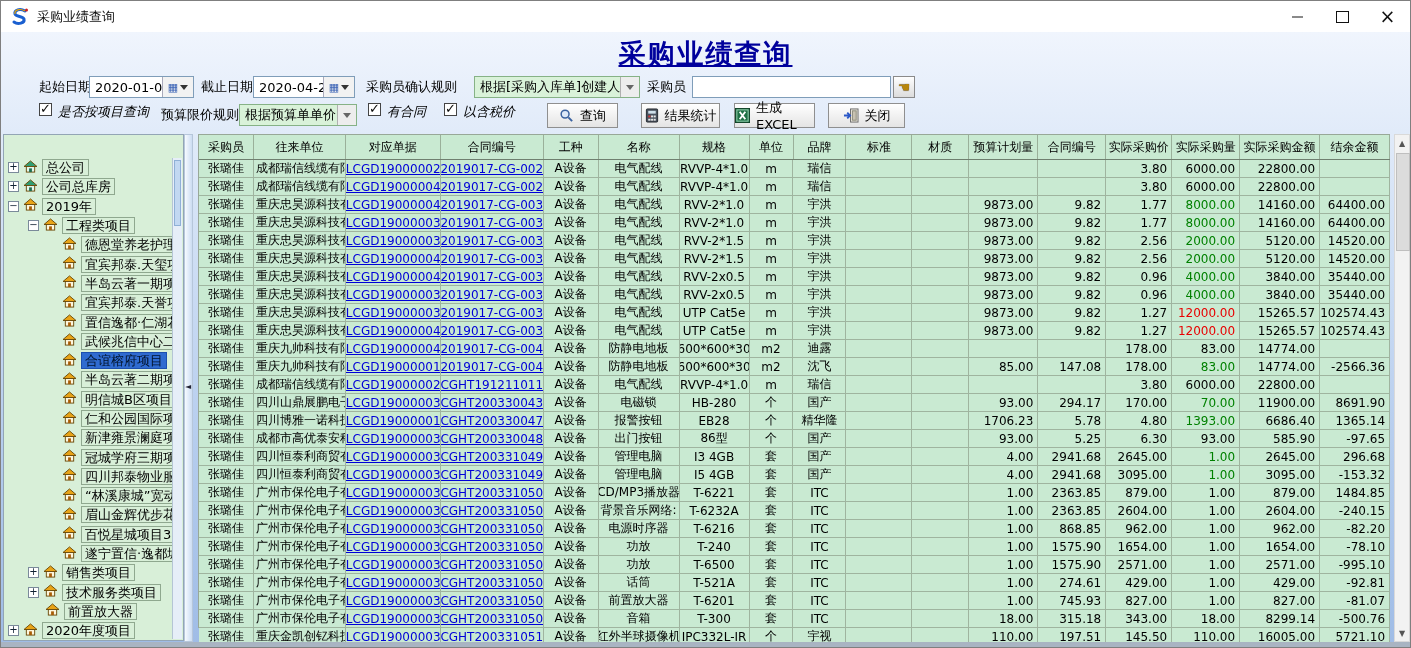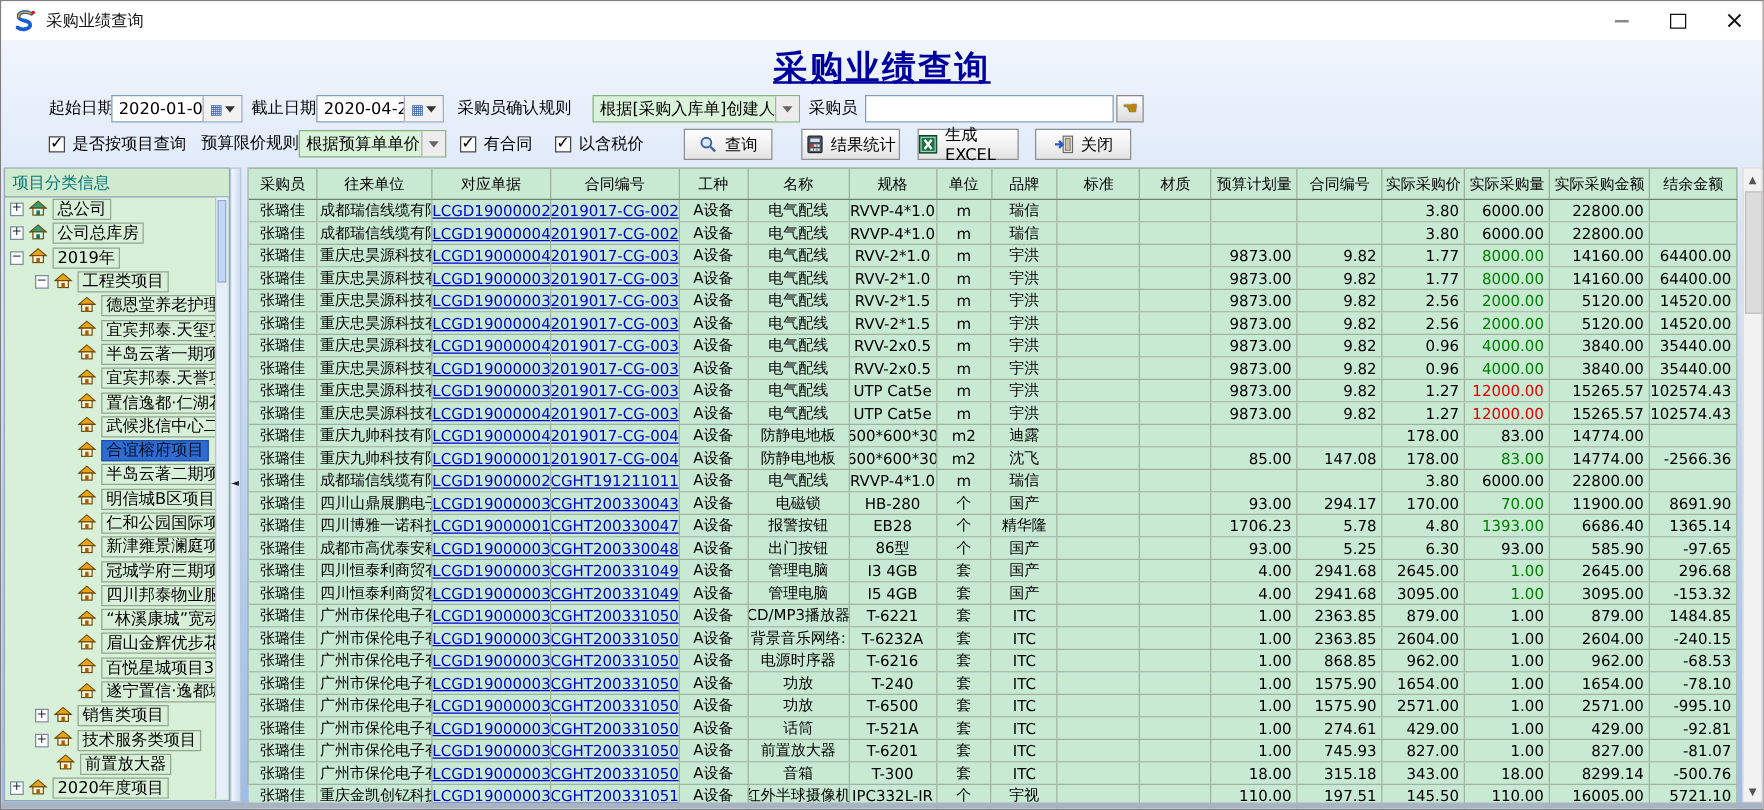--- a/index.html
+++ b/index.html
@@ -27,21 +27,21 @@
   .cal-glyph{font-size:11px;color:#3a62b5;line-height:11px;}
   .dd-tri{width:0;height:0;border-left:4px solid transparent;border-right:4px solid transparent;border-top:5px solid #333;}
   .combo{background:#d9f2d9;border:1px solid #86b286;}
   .combo .arrow{width:18px;height:100%;background:#ededed;border-left:1px solid #b0b0b0;display:flex;align-items:center;justify-content:center;}
   .combo .arrow .tri{border-top-color:#666;}
   .txtinput{position:absolute;height:22px;box-sizing:border-box;border:1px solid #7f9db9;background:#fff;font-size:13px;padding:0 4px;font-family:inherit;}
   .handbtn{position:absolute;height:22px;width:22px;box-sizing:border-box;border:1px solid #8a8a8a;
     background:linear-gradient(#fefefe,#dcdcdc);display:flex;align-items:center;justify-content:center;cursor:pointer;}
   .hand-glyph{font-size:14px;color:#b8860b;text-shadow:0 0 1px #223;}
   
-  .chk{position:absolute;height:24px;display:flex;align-items:center;gap:6px;cursor:pointer;}
+  .chk{position:absolute;height:24px;display:flex;gap:6px;cursor:pointer;font-style:italic;}
   .chk .box{width:13px;height:13px;background:#fff;border:1px solid #444;position:relative;box-sizing:border-box;}
   .chk .box::after{content:"✓";position:absolute;top:-3px;left:0px;font-size:13px;font-weight:bold;color:#0a0a0a;}
   .chk .ctext{font-size:13px;}
   
   .btn{position:absolute;height:25px;box-sizing:border-box;border:1px solid #8f8f8f;
     background:linear-gradient(#ffffff,#e4e4e4);display:flex;align-items:center;justify-content:center;gap:6px;
     font-size:13px;cursor:pointer;}
   .btn svg{flex:0 0 auto;}
   
   .tree-panel{position:absolute;left:2px;top:102px;width:181px;height:507px;background:#d8efd8;
@@ -195,21 +195,20 @@
     <div class="btn" style="left:827px;top:71px;width:77px;">
       <svg width="16" height="15" viewBox="0 0 17 16">
         <rect x="8" y="1" width="8" height="14" fill="#e8e4da" stroke="#6a6a6a"></rect>
         <rect x="10" y="3" width="4" height="10" fill="#c8c2b2" stroke="#8a8a7a"></rect>
         <path d="M1 8 L7 8 M4.5 5 L7.5 8 L4.5 11" fill="none" stroke="#2a58c8" stroke-width="2"></path>
       </svg>
       <span>关闭</span>
     </div>
 
     <div class="tree-panel">
-      <div class="tree-header">项目分类信息</div>
       <div class="tree-body" id="treeBody">
           <div class="tree-item" style="padding-left: 4px;">
             <span class="expand">+</span>
             <span class="house"><svg width="15" height="13" viewBox="0 0 16 14">
                 <polygon points="1,7 8,1 15,7" fill="#2f9e73" stroke="#6b4a08" stroke-width="1"></polygon>
                 <rect x="3.5" y="7" width="9" height="6" fill="#e2f7ec" stroke="#6b4a08"></rect>
                 <rect x="6.5" y="9" width="3" height="4" fill="#1f6e50"></rect>
               </svg></span>
             <span class="tree-label" style="max-width: 133px;">总公司</span>
           </div>
@@ -916,21 +915,21 @@
             <div class="td c" style="width: 70px;">T-6216</div>
             <div class="td c" style="width: 44px;">套</div>
             <div class="td c" style="width: 53px;">ITC</div>
             <div class="td c" style="width: 66px;"></div>
             <div class="td c" style="width: 57px;"></div>
             <div class="td r" style="width: 69px;">1.00</div>
             <div class="td r" style="width: 68px;">868.85</div>
             <div class="td r" style="width: 66px;">962.00</div>
             <div class="td r" style="width: 68px;">1.00</div>
             <div class="td r" style="width: 80px;">962.00</div>
-            <div class="td r" style="width: 70px;">-68.53</div>
+            <div class="td r" style="width: 70px;">-82.20</div>
           </div>
           <div class="tr">
             <div class="td c" style="width: 55px;">张璐佳</div>
             <div class="td l" style="width: 92px;">广州市保伦电子有</div>
             <div class="td c" style="width: 95px;">
               <a>CLCGD190000035</a>
             </div>
             <div class="td c" style="width: 103px;">
               <a>CGHT200331050</a>
             </div>

